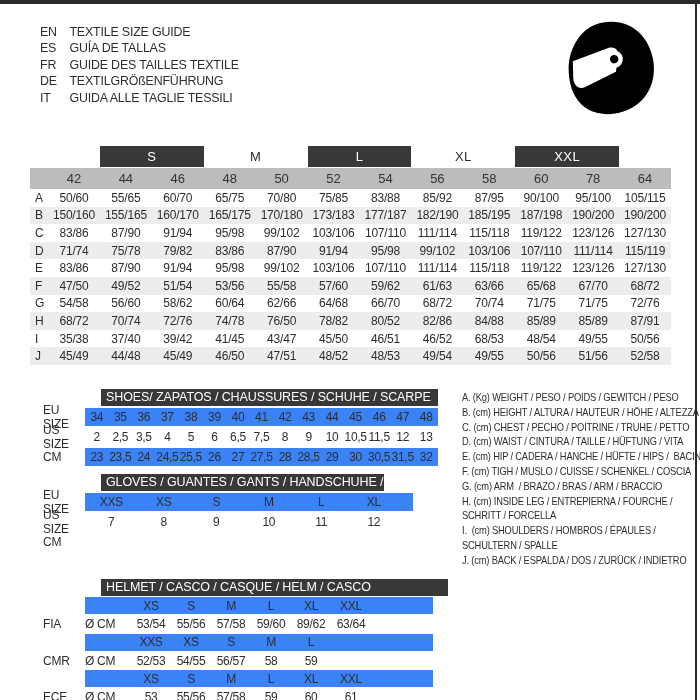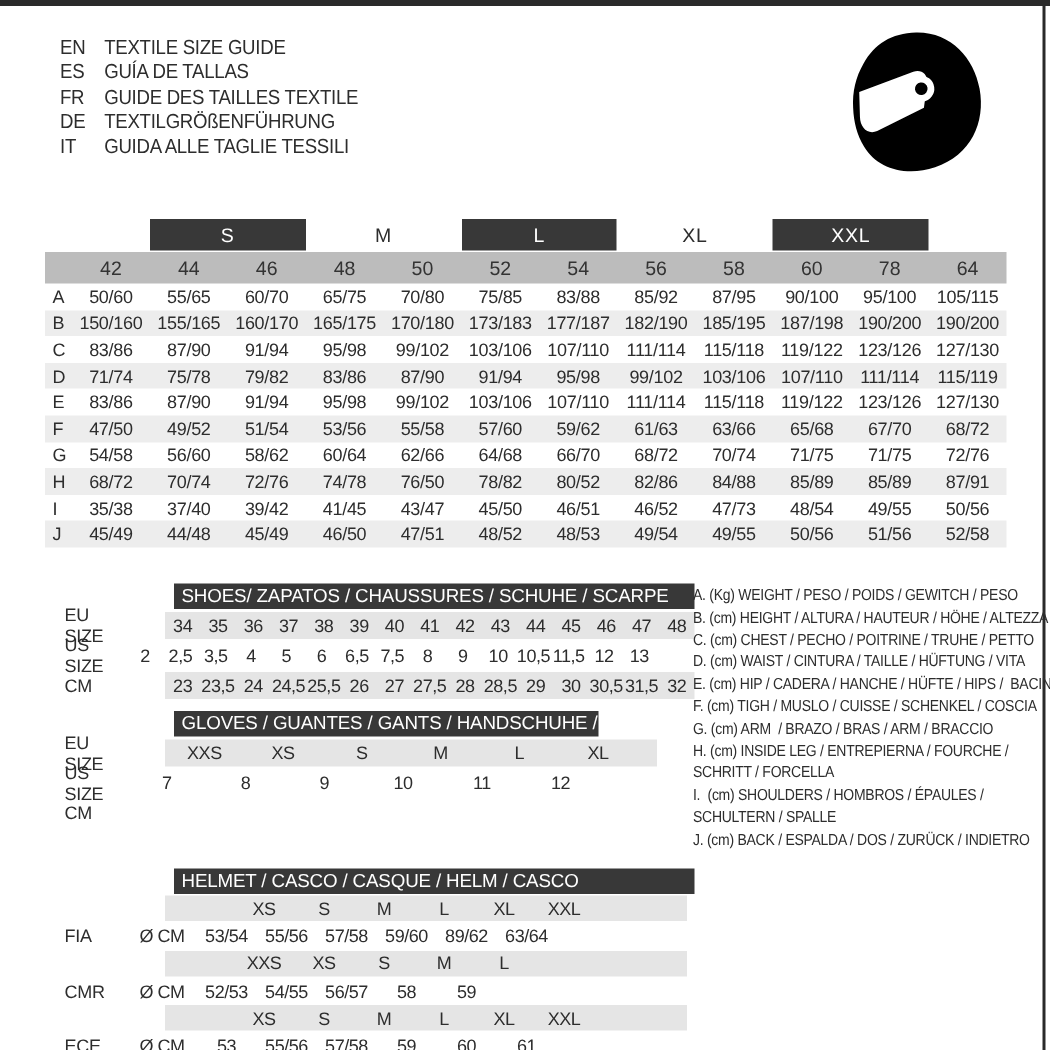--- a/index.html
+++ b/index.html
@@ -23,35 +23,35 @@
   .group.boxed{background:#383838;color:#fff;}
   #size-numbers{height:21px;background:#bcbcbc;align-items:center;font-size:13px;color:#333;}
   #size-numbers div{text-align:center;}
   .srow{height:17.6px;align-items:center;font-size:12px;letter-spacing:-0.2px;}
   .srow.alt{background:#ededed;}
   .srow .letter{padding-left:5px;}
   .srow .cell{text-align:center;}
 
   
   .subtable{position:absolute;left:43px;}
-  .bar{margin-left:73px;background:#383838;color:#fff;font-size:12.5px;height:17px;
+  .bar{margin-left:58px;background:#383838;color:#fff;font-size:12.5px;height:17px;
        line-height:17px;padding-left:5px;letter-spacing:-0.1px;}
   .subrow{display:flex;align-items:center;height:18px;margin-top:2px;}
   .rlabel{width:42px;font-size:12px;letter-spacing:-0.2px;}
   .vals{display:grid;height:100%;align-items:center;font-size:12px;letter-spacing:-0.3px;}
   .vals div{text-align:center;}
-  .vals.shaded{background:#e5e5e5;margin-left:25px;}
+  .vals.shaded{background:#3b82f6;}
   #shoes{top:389px;}
   #shoes .vals{width:353px;grid-template-columns:repeat(15,1fr);}
   #gloves{top:474px;}
   #gloves .vals{width:328px;grid-template-columns:repeat(6,52.5px);}
   #helmet-table{top:579px;}
   #helmet-table .subrow{margin-top:1px;height:17.3px;}
   #helmet-table .vals{width:348px;grid-template-columns:46px repeat(6,40px);}
-  #helmet-table .unit{text-align:center;}
+  #helmet-table .unit{text-align:left;}
 
   
   #legend{position:absolute;left:462px;top:390px;width:262px;transform:scaleX(0.88);
           transform-origin:left top;}
   .legend-item{font-size:10.6px;line-height:14.8px;white-space:pre;letter-spacing:-0.2px;}
 </style>
 </head>
 <body>
 
 <div id="page">
@@ -242,21 +242,21 @@
         <div class="srow grid13">
           <div class="letter">I</div>
           <div class="cell">35/38</div>
           <div class="cell">37/40</div>
           <div class="cell">39/42</div>
           <div class="cell">41/45</div>
           <div class="cell">43/47</div>
           <div class="cell">45/50</div>
           <div class="cell">46/51</div>
           <div class="cell">46/52</div>
-          <div class="cell">47/73</div>
+          <div class="cell">68/53</div>
           <div class="cell">48/54</div>
           <div class="cell">49/55</div>
           <div class="cell">50/56</div>
         </div>
         <div class="srow grid13 alt">
           <div class="letter">J</div>
           <div class="cell">45/49</div>
           <div class="cell">44/48</div>
           <div class="cell">45/49</div>
           <div class="cell">46/50</div>

